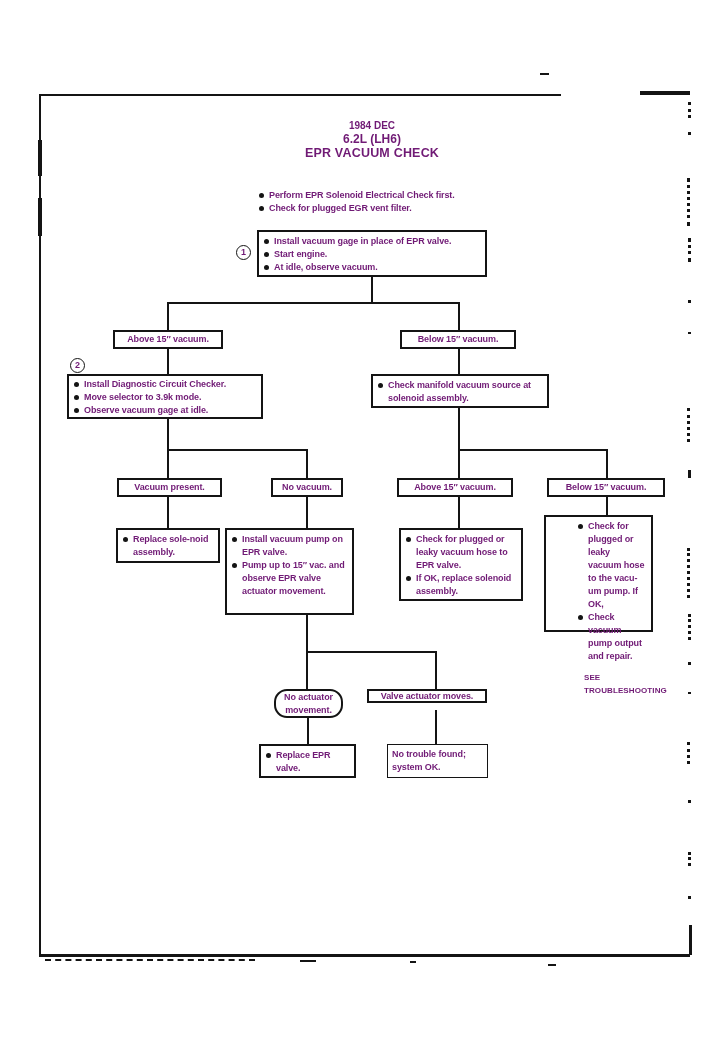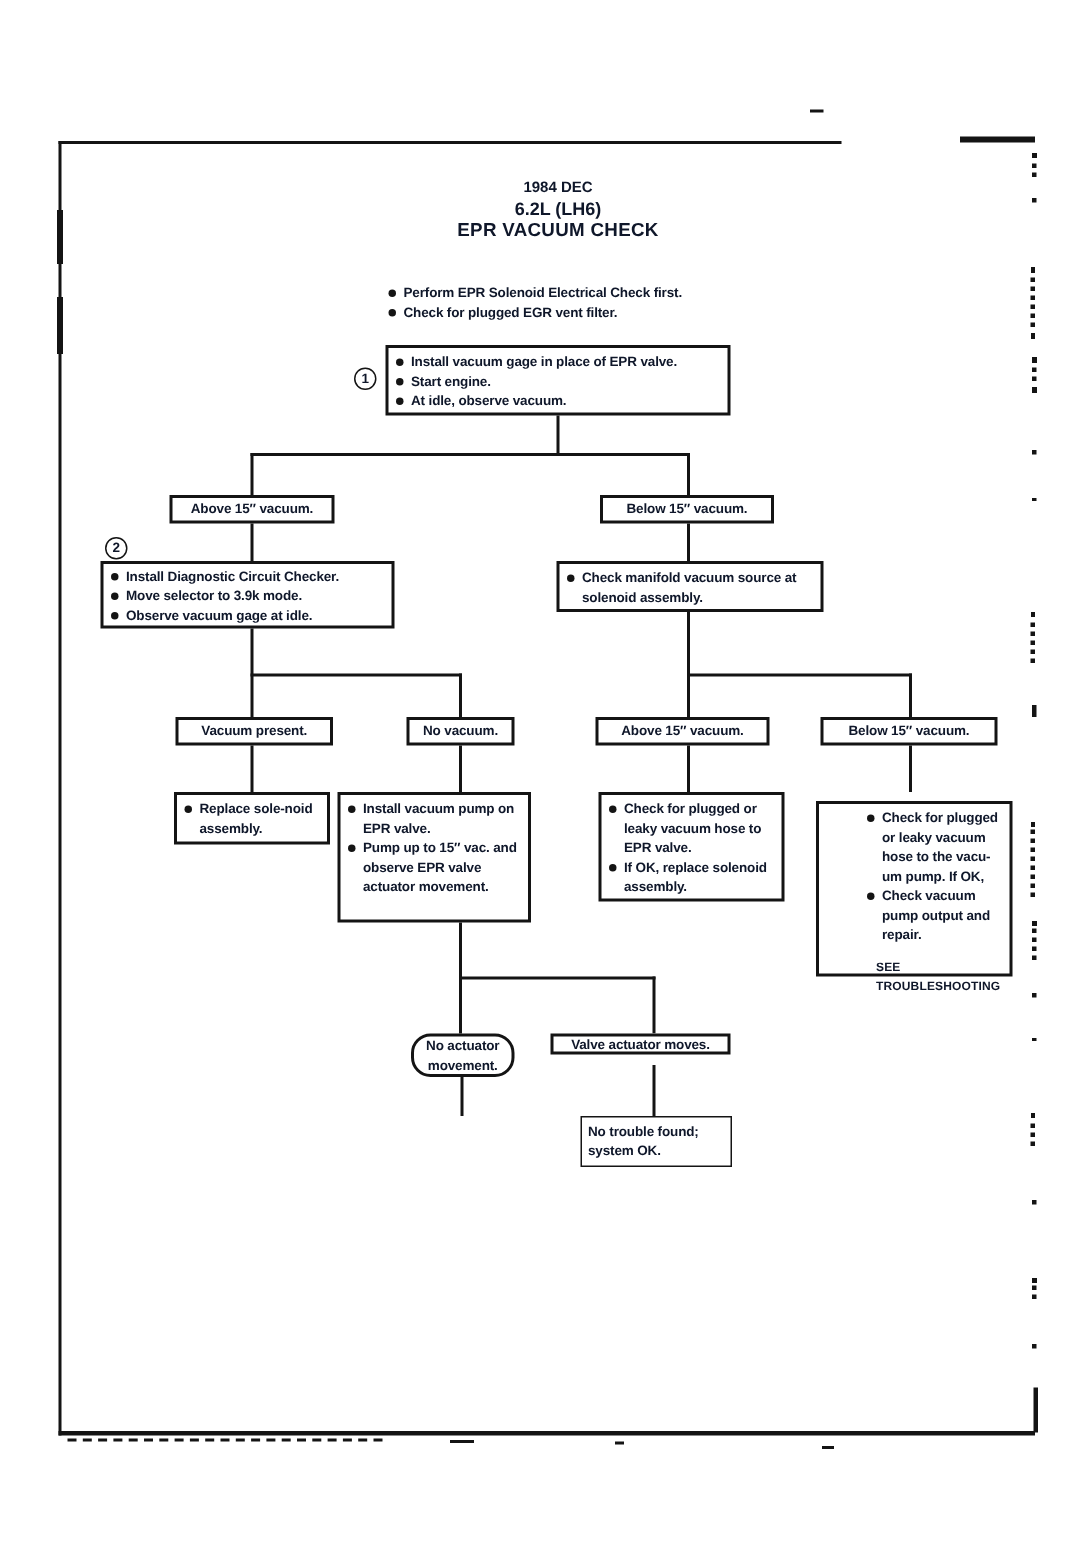--- a/index.html
+++ b/index.html
@@ -1,18 +1,18 @@
 <!DOCTYPE html>
 <html><head>
 <meta charset="utf-8">
 <style>
   html,body{margin:0;padding:0;background:#fff;}
   .canvas{
     position:relative;width:727px;height:1040px;background:#ffffff;overflow:hidden;
-    font-family:"Liberation Sans","DejaVu Sans",sans-serif;font-weight:bold;color:#0f172a;
+    font-family:"Liberation Sans","DejaVu Sans",sans-serif;font-weight:bold;color:#701a75;
   }
   
   .frame{position:absolute;background:#141414;}
   
   .box{
     position:absolute;border:2px solid #141414;background:#fff;box-sizing:border-box;
     padding:3px 4px 2px 4px;font-size:9px;line-height:13px;letter-spacing:-0.1px;
   }
   .thin{border-width:1.5px;}
   .cond{
@@ -181,21 +181,21 @@
     <div class="bi">
         <span class="blt"></span>
         <span class="tx">Check for plugged or leaky vacuum hose to EPR valve.</span>
       </div>
     <div class="bi">
         <span class="blt"></span>
         <span class="tx">If OK, replace solenoid assembly.</span>
       </div>
   </div>
 
-  <div class="box" style="left:544px;top:534px;width:131px;height:117px;padding-right:6px;padding-left:31px;">
+  <div class="box" style="left:544px;top:515px;width:109px;height:117px;padding-right:6px;padding-left:31px;">
     <div class="bi">
         <span class="blt"></span>
         <span class="tx">Check for plugged or leaky vacuum hose to the vacu-um pump. If OK,</span>
       </div>
     <div class="bi">
         <span class="blt"></span>
         <span class="tx">Check vacuum pump output and repair.</span>
       </div>
     <div class="note">SEE TROUBLESHOOTING</div>
   </div>
@@ -203,18 +203,24 @@
   <div class="ln" style="left:306px;top:615px;width:2px;height:74px;"></div>
   <div class="ln" style="left:306px;top:651px;width:131px;height:2px;"></div>
   <div class="ln" style="left:435px;top:651px;width:2px;height:38px;"></div>
 
   <div class="cond" style="left:274px;top:689px;width:69px;height:29px;border-radius:13px;">No actuator movement.</div>
   <div class="cond" style="left:367px;top:689px;width:120px;height:14px;">Valve actuator moves.</div>
 
   <div class="ln" style="left:307px;top:718px;width:2px;height:26px;"></div>
   <div class="ln" style="left:435px;top:710px;width:2px;height:34px;"></div>
 
+  <div class="box" style="left:259px;top:744px;width:97px;height:34px;">
+    <div class="bi">
+        <span class="blt"></span>
+        <span class="tx">Replace EPR valve.</span>
+      </div>
+  </div>
 
   <div class="box thin" style="left:387px;top:744px;width:101px;height:34px;">
     <div class="tx">No trouble found; system OK.</div>
   </div>
 
 </div>
 
 </body></html>

